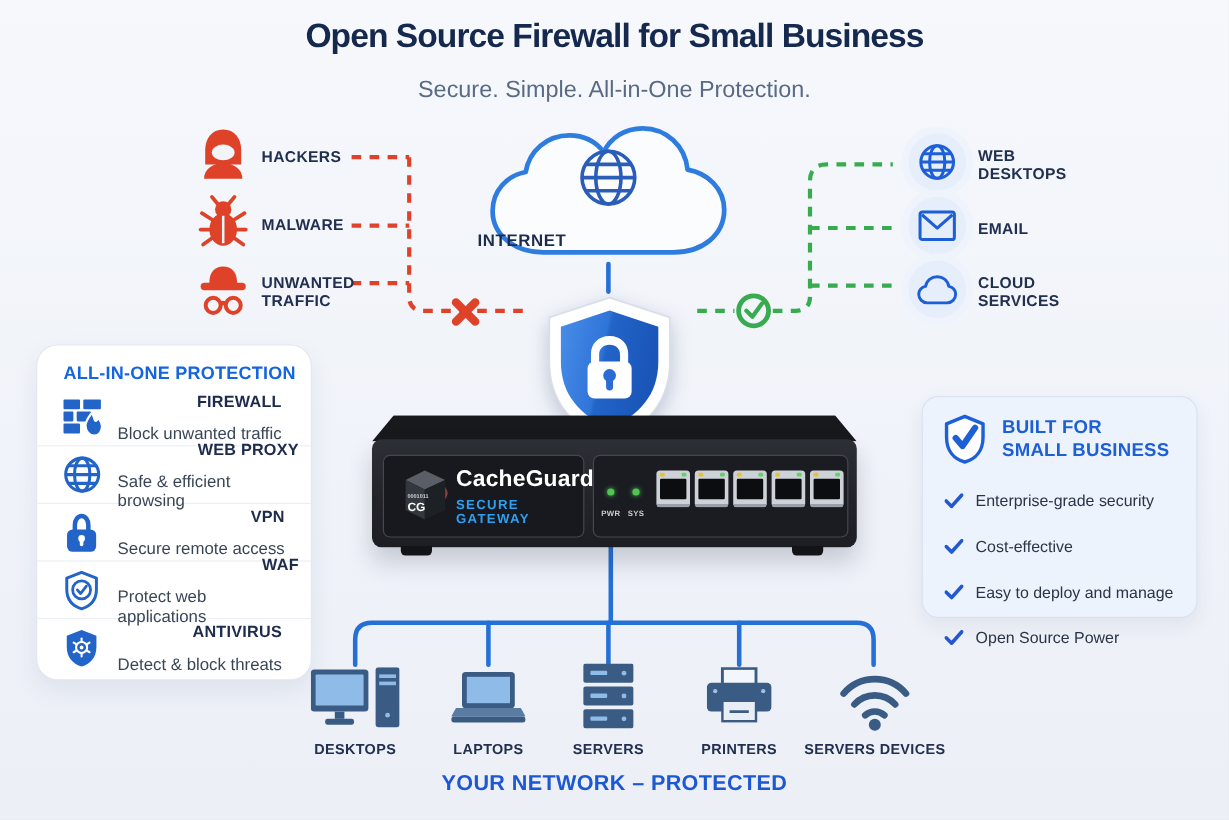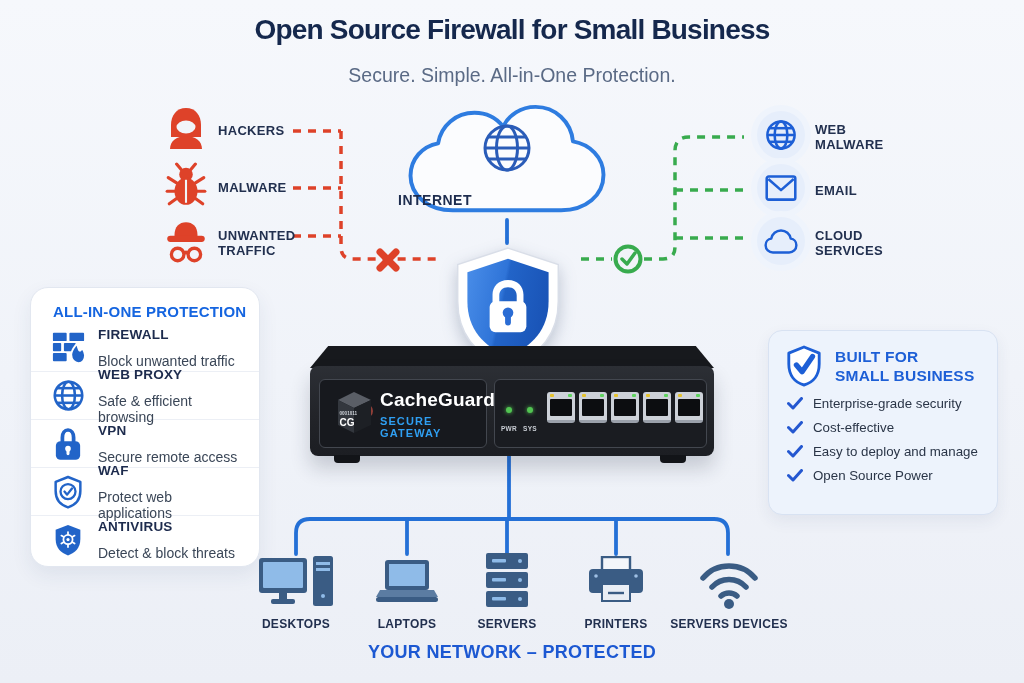--- a/index.html
+++ b/index.html
@@ -51,29 +51,29 @@
   .port::after{content:"";position:absolute;right:3px;top:2px;width:4px;height:3px;background:#5fd45f;border-radius:1px;}
   .foot{background:#121418;height:8px;width:26px;border-radius:0 0 4px 4px;top:455px;}
 
   
   .panel-left{left:30px;top:287px;width:228px;height:278px;background:#ffffff;
     border:1px solid #e2e7f0;border-radius:18px;box-shadow:0 8px 20px rgba(40,60,100,.08);}
   .pp-title{margin:15px 0 4px 22px;font-size:15px;font-weight:800;color:#1565e0;letter-spacing:.2px;}
   .pp-row{display:flex;align-items:center;gap:13px;padding:5px 10px 5px 20px;height:37px;}
   .pp-row + .pp-row{border-top:1px solid #eceff5;}
   .pp-icon{width:34px;height:36px;flex:0 0 34px;display:flex;align-items:center;justify-content:center;}
-  .pp-name{font-size:13.5px;font-weight:800;color:#1d2b4d;letter-spacing:.2px;}
+  .pp-name{font-size:13.5px;font-weight:800;color:#1d2b4d;letter-spacing:.2px;text-align:right;}
   .pp-desc{font-size:14px;color:#3a4657;margin-top:11px;}
 
   
   .panel-right{left:768px;top:330px;width:228px;height:183px;background:#edf3fc;
     border:1px solid #d8e2f2;border-radius:14px;box-shadow:0 6px 16px rgba(40,60,100,.07);}
   .bp-head{display:flex;align-items:center;gap:12px;margin:14px 0 6px 16px;}
   .bp-title{font-size:15.5px;font-weight:800;color:#1d5fd6;line-height:1.25;letter-spacing:.2px;}
-  .bp-row{display:flex;align-items:center;gap:10px;margin:9px 0 0 18px;}
+  .bp-row{display:flex;align-items:center;gap:10px;margin:23px 0 0 18px;}
   .bp-row span.txt{font-size:13.3px;font-weight:500;color:#2a3547;}
 
   
   .dev-lbl{font-size:12px;font-weight:800;color:#22304f;letter-spacing:.3px;transform:translateX(-50%);white-space:nowrap;}
   .footer{top:642px;font-size:18px;font-weight:800;color:#1c58d2;letter-spacing:.3px;}
 </style>
 </head>
 <body>
 
 <div class="canvas">
@@ -234,21 +234,21 @@
     <svg viewBox="0 0 40 40" width="34" height="34">
       <g fill="none" stroke="#1d5fd6" stroke-width="3">
         <circle cx="20" cy="20" r="16"></circle>
           <ellipse cx="20" cy="20" rx="7.5" ry="16"></ellipse>
         <line x1="4" y1="20" x2="36" y2="20"></line>
           <line x1="6" y1="12" x2="34" y2="12"></line>
           <line x1="6" y1="28" x2="34" y2="28"></line>
       </g>
     </svg>
   </div>
-  <div class="abs lbl" style="left:815px;top:122px;width:95px">WEB MALWARE</div>
+  <div class="abs lbl" style="left:815px;top:122px;width:95px">WEB DESKTOPS</div>
 
   <div class="abs svc-circle" style="left:757px;top:164px">
     <svg viewBox="0 0 40 34" width="32" height="27">
       <rect x="2" y="2" width="36" height="29" rx="2.5" fill="none" stroke="#1d5fd6" stroke-width="3.2"></rect>
       <path d="M4 5 L20 19 L36 5" fill="none" stroke="#1d5fd6" stroke-width="3.2" stroke-linejoin="round"></path>
     </svg>
   </div>
   <div class="abs lbl" style="left:815px;top:183px">EMAIL</div>
 
   <div class="abs svc-circle" style="left:757px;top:217px">

